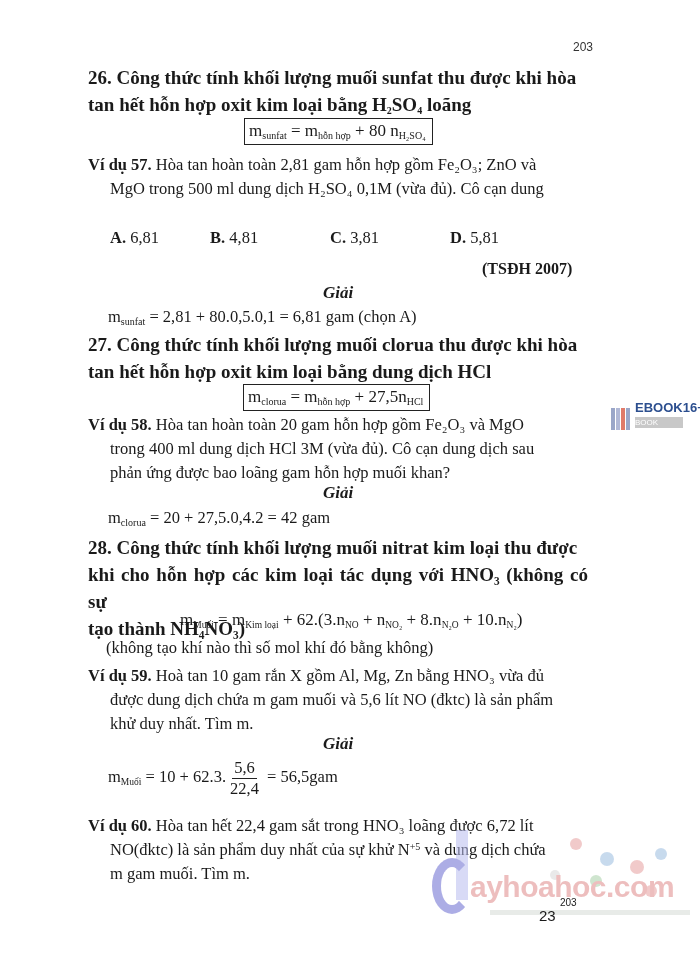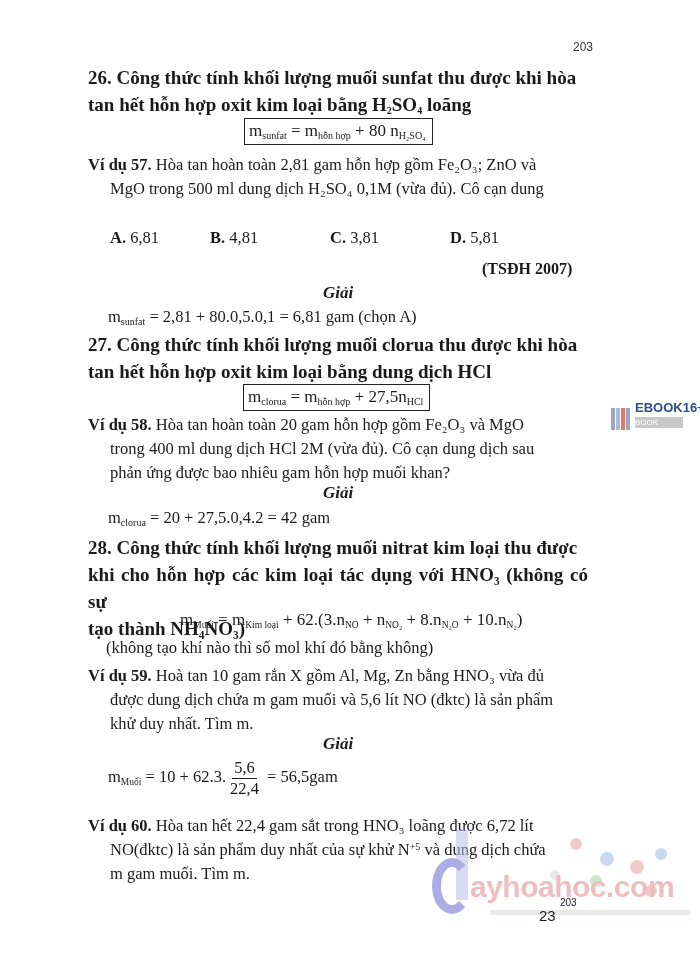--- a/index.html
+++ b/index.html
@@ -74,22 +74,22 @@
 <div class="abs heading" style="top:331px;">
   <div>27. Công thức tính khối lượng muối clorua thu được khi hòa</div>
   <div>tan hết hỗn hợp oxit kim loại bằng dung dịch HCl</div>
 </div>
 <div class="abs formula-box" style="left:243px; top:384px;">
   <span>m</span><sub>clorua</sub><span> =  m</span><sub>hỗn hợp</sub><span> + 27,5n</span><sub>HCl</sub>
 </div>
 
 <div class="abs ex" style="top:413px;">
   <span class="lbl">Ví dụ 58.</span><span> Hòa tan hoàn toàn 20 gam hỗn hợp gồm Fe₂O₃ và MgO</span>
-  <span class="indent">trong 400 ml dung dịch HCl 2M (vừa đủ). Cô cạn dung dịch sau</span>
-  <span class="indent">phản ứng được bao nhiêu gam hỗn hợp muối khan?</span>
+  <span class="indent">trong 400 ml dung dịch HCl 3M (vừa đủ). Cô cạn dung dịch sau</span>
+  <span class="indent">phản ứng được bao loãng gam hỗn hợp muối khan?</span>
 </div>
 <div class="abs giai" style="top:483px;">Giải</div>
 <div class="abs body-line" style="left:108px; top:506px;">
   <span>m</span><sub>clorua</sub><span> = 20  + 27,5.0,4.2 = 42 gam</span>
 </div>
 
 <div class="abs heading" style="top:534px;">
   <div>28. Công thức tính khối lượng muối nitrat kim loại thu được</div>
   <div>khi cho hỗn hợp các kim loại tác dụng với HNO₃ (không có sự</div>
   <div>tạo thành NH₄NO₃)</div>

